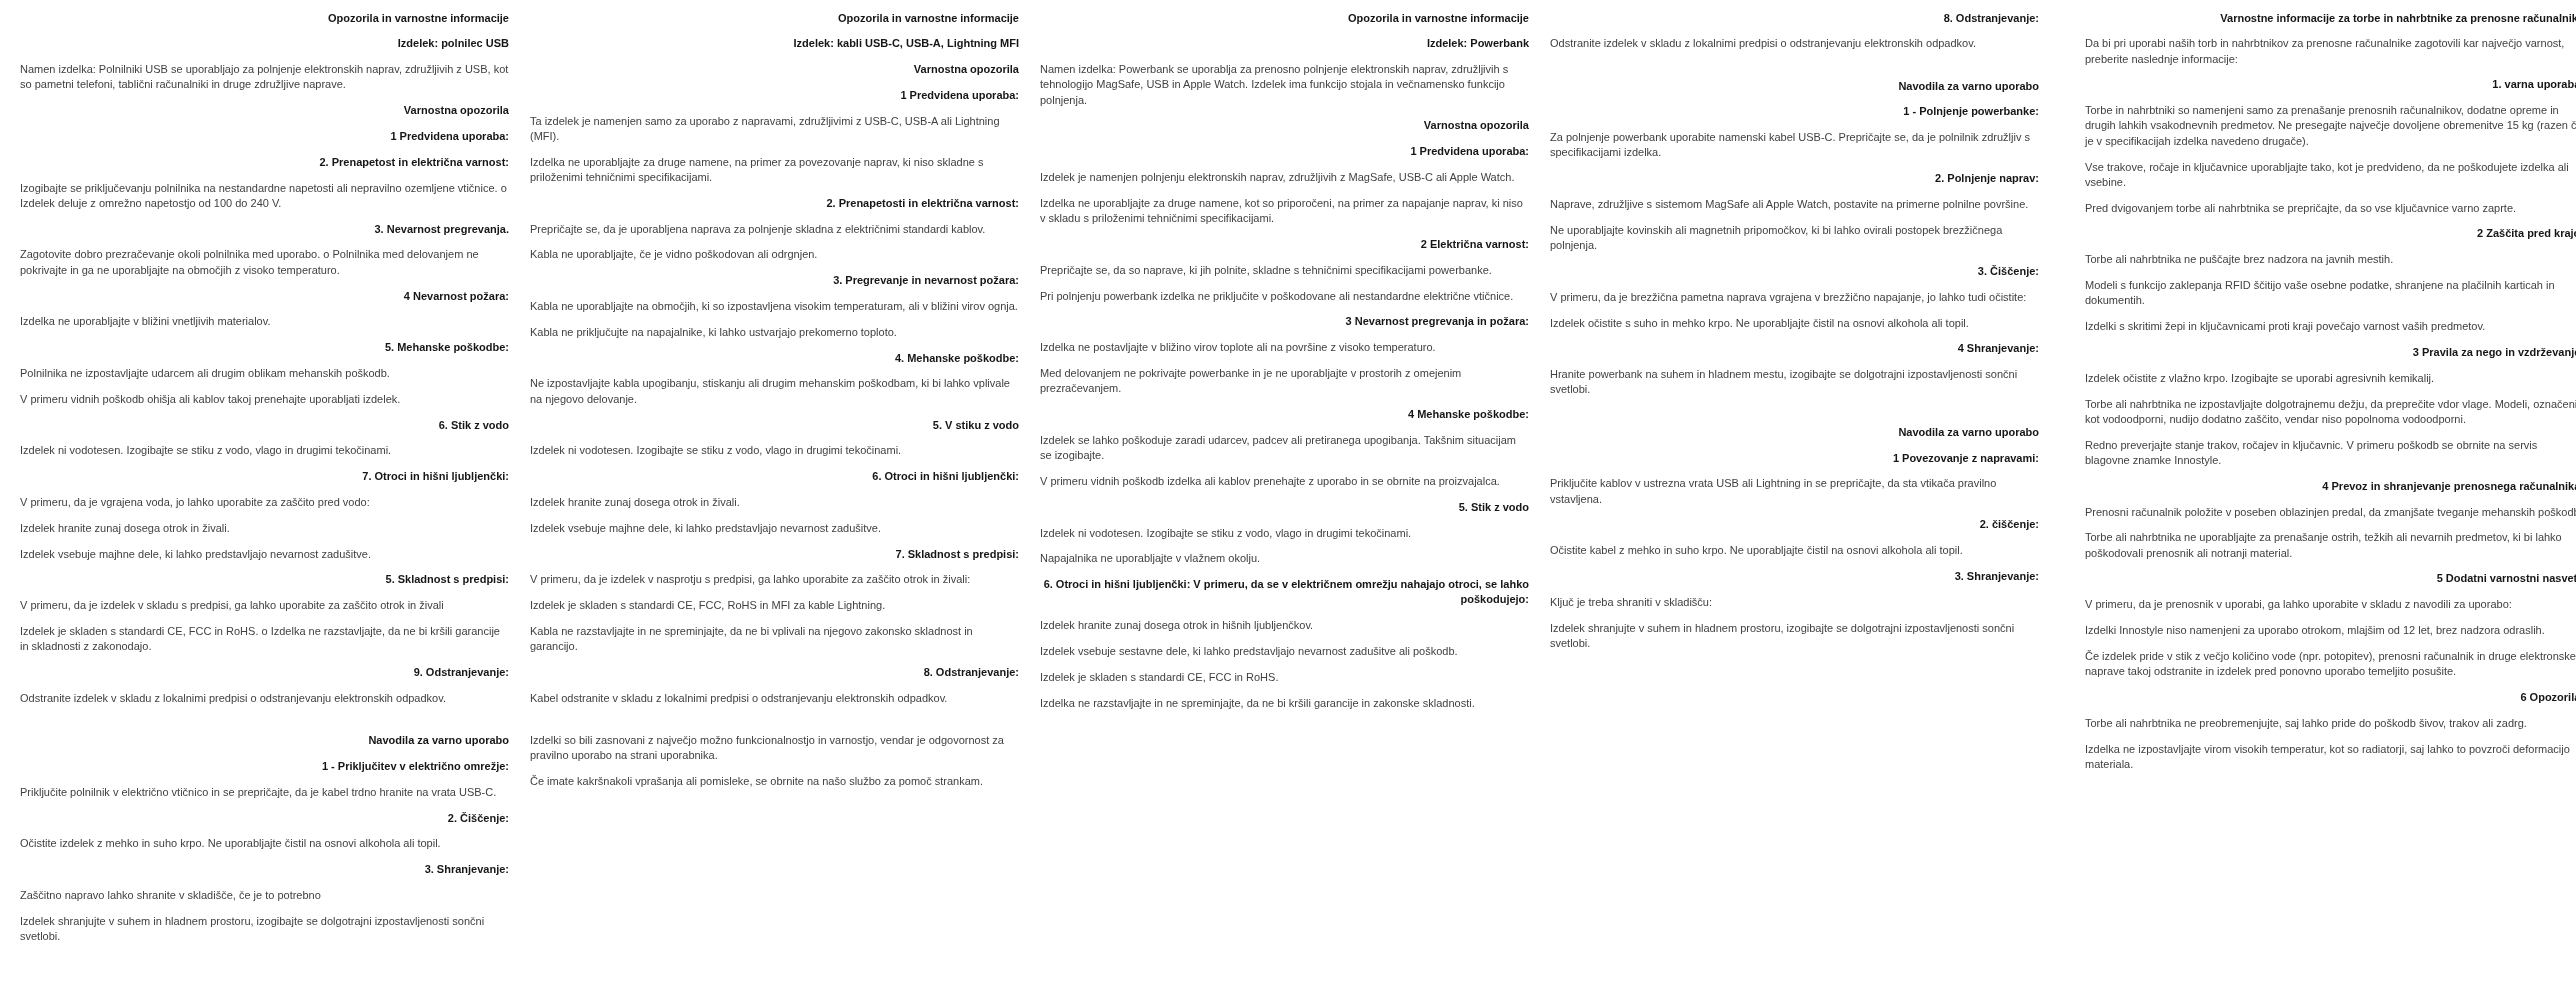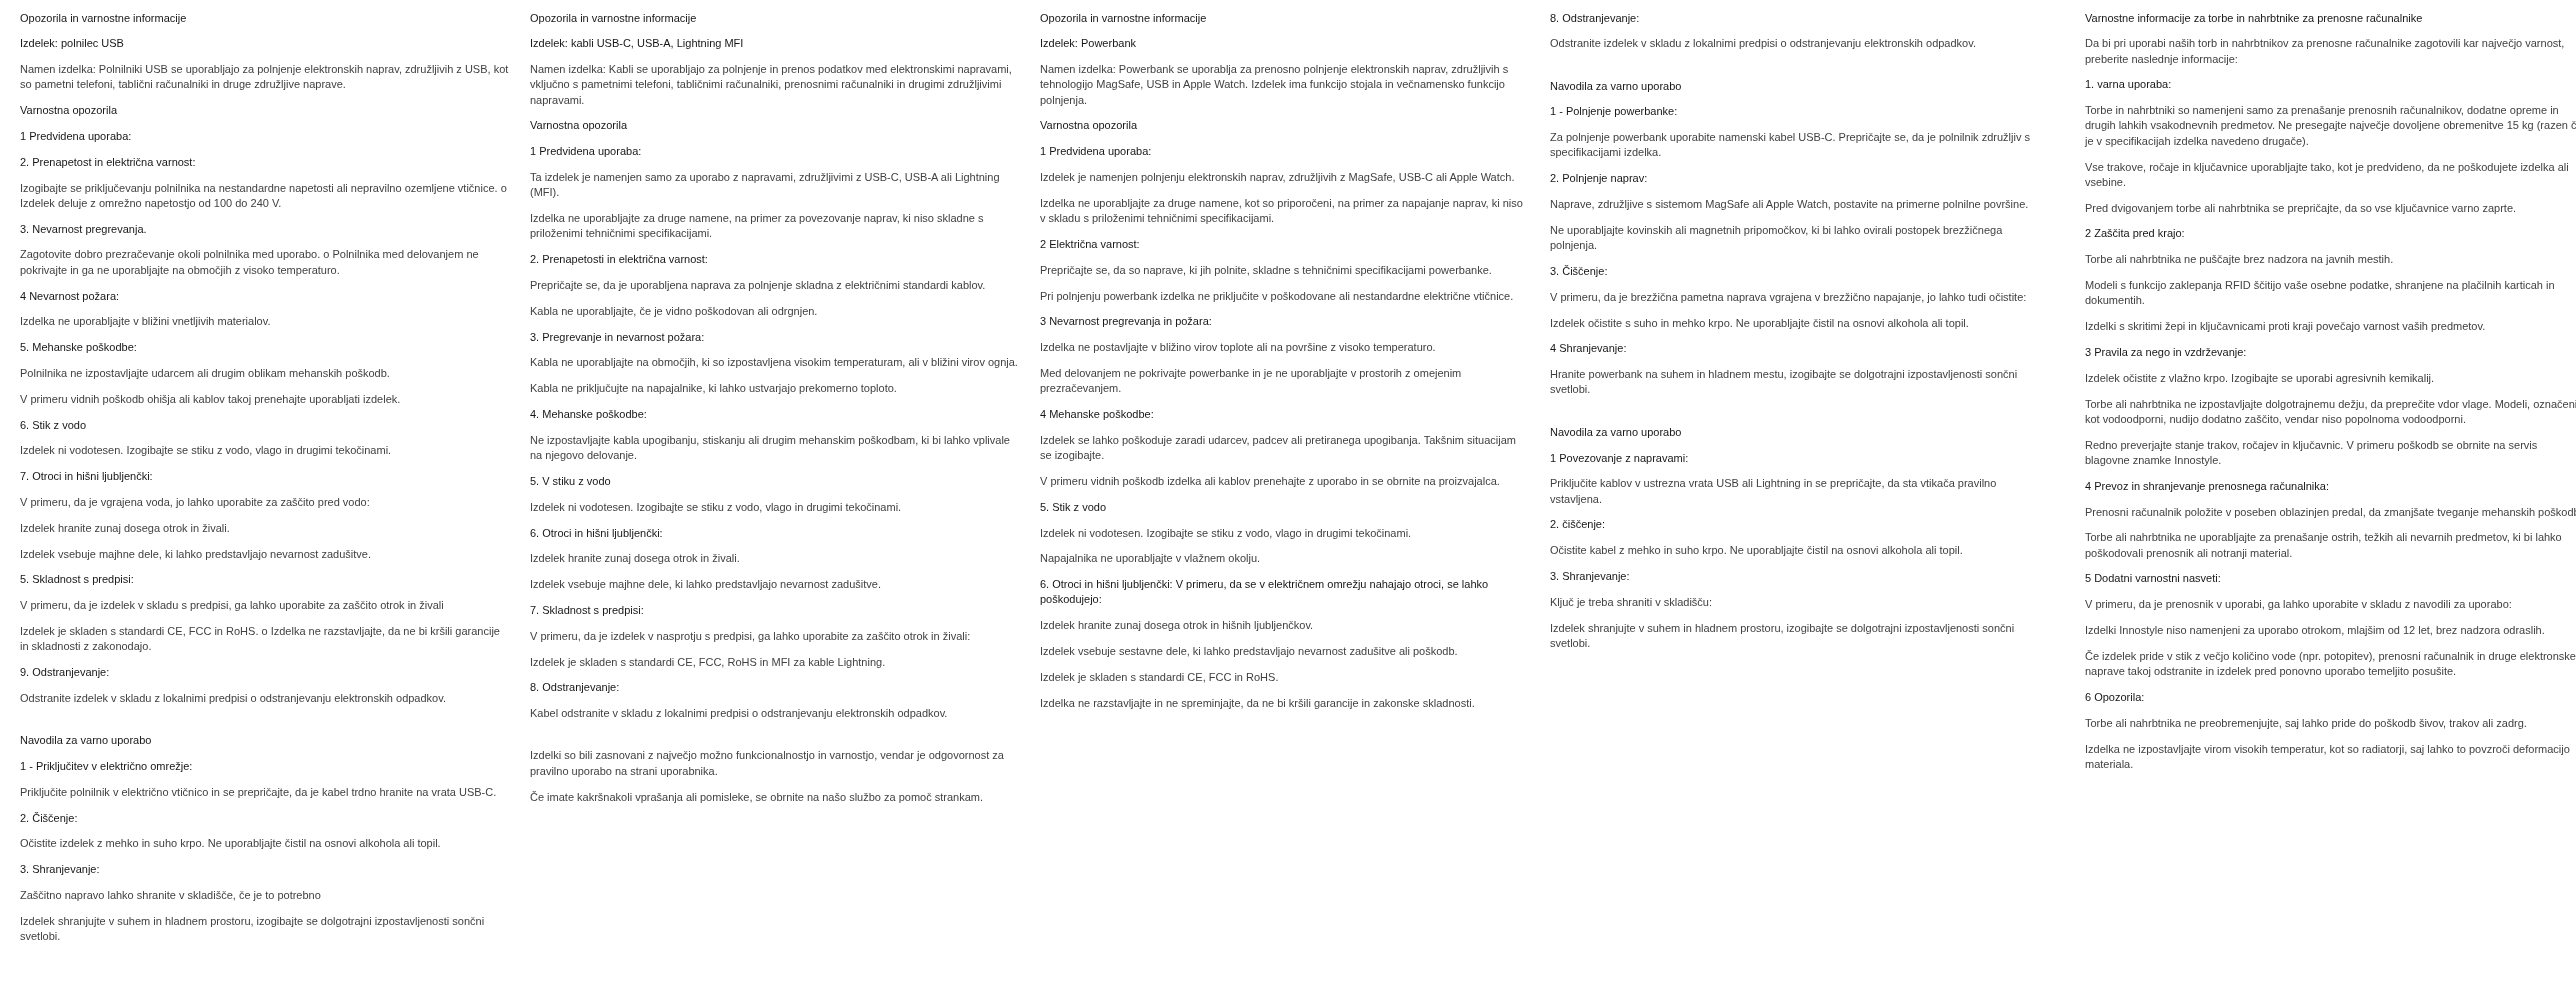--- a/index.html
+++ b/index.html
@@ -5,21 +5,21 @@
   html,body{margin:0;padding:0;}
   body{
     width:2576px;height:1006px;overflow:hidden;
     background:var(--bg,#ffffff);
     font-family:"Liberation Sans",sans-serif;
   }
   .doc{display:flex;align-items:flex-start;padding:10.5px 0 0 20px;}
   .col{width:489px;margin-right:21px;flex:none;}
   .col-5{margin-left:25px;width:499px;}
   .blk{margin:0 0 10.5px 0;font-size:11px;line-height:15.3px;color:var(--body,#414141);}
-  .h{font-weight:normal;color:var(--head,#161616);}
+  .h{font-weight:bold;color:var(--head,#161616);text-align:right;}
   .gap{margin-top:27px;}
 </style>
 </head>
 <body style="--bg: #ffffff; --head: #161616; --body: #414141;">
 
 <div class="doc">
   <div class="col col-1">
       <p class="blk h">Opozorila in varnostne informacije</p>
       <p class="blk h">Izdelek: polnilec USB</p>
       <p class="blk p">Namen izdelka: Polnilniki USB se uporabljajo za polnjenje elektronskih naprav, združljivih z USB, kot so pametni telefoni, tablični računalniki in druge združljive naprave.</p>
@@ -50,41 +50,41 @@
       <p class="blk p">Priključite polnilnik v električno vtičnico in se prepričajte, da je kabel trdno hranite na vrata USB-C.</p>
       <p class="blk h">2. Čiščenje:</p>
       <p class="blk p">Očistite izdelek z mehko in suho krpo. Ne uporabljajte čistil na osnovi alkohola ali topil.</p>
       <p class="blk h">3. Shranjevanje:</p>
       <p class="blk p">Zaščitno napravo lahko shranite v skladišče, če je to potrebno</p>
       <p class="blk p">Izdelek shranjujte v suhem in hladnem prostoru, izogibajte se dolgotrajni izpostavljenosti sončni svetlobi.</p>
     </div>
   <div class="col col-2">
       <p class="blk h">Opozorila in varnostne informacije</p>
       <p class="blk h">Izdelek: kabli USB-C, USB-A, Lightning MFI</p>
-      <p class="blk p">Namen izdelka: Kabli se uporabljajo za polnjenje in prenos podatkov med elektronskimi napravami, vključno s pametnimi telefoni, tabličnimi računalniki, prenosnimi računalniki in drugimi združljivimi napravami.</p>
       <p class="blk h">Varnostna opozorila</p>
       <p class="blk h">1 Predvidena uporaba:</p>
       <p class="blk p">Ta izdelek je namenjen samo za uporabo z napravami, združljivimi z USB-C, USB-A ali Lightning (MFI).</p>
       <p class="blk p">Izdelka ne uporabljajte za druge namene, na primer za povezovanje naprav, ki niso skladne s priloženimi tehničnimi specifikacijami.</p>
       <p class="blk h">2. Prenapetosti in električna varnost:</p>
       <p class="blk p">Prepričajte se, da je uporabljena naprava za polnjenje skladna z električnimi standardi kablov.</p>
       <p class="blk p">Kabla ne uporabljajte, če je vidno poškodovan ali odrgnjen.</p>
       <p class="blk h">3. Pregrevanje in nevarnost požara:</p>
       <p class="blk p">Kabla ne uporabljajte na območjih, ki so izpostavljena visokim temperaturam, ali v bližini virov ognja.</p>
       <p class="blk p">Kabla ne priključujte na napajalnike, ki lahko ustvarjajo prekomerno toploto.</p>
       <p class="blk h">4. Mehanske poškodbe:</p>
       <p class="blk p">Ne izpostavljajte kabla upogibanju, stiskanju ali drugim mehanskim poškodbam, ki bi lahko vplivale na njegovo delovanje.</p>
       <p class="blk h">5. V stiku z vodo</p>
       <p class="blk p">Izdelek ni vodotesen. Izogibajte se stiku z vodo, vlago in drugimi tekočinami.</p>
       <p class="blk h">6. Otroci in hišni ljubljenčki:</p>
       <p class="blk p">Izdelek hranite zunaj dosega otrok in živali.</p>
       <p class="blk p">Izdelek vsebuje majhne dele, ki lahko predstavljajo nevarnost zadušitve.</p>
       <p class="blk h">7. Skladnost s predpisi:</p>
       <p class="blk p">V primeru, da je izdelek v nasprotju s predpisi, ga lahko uporabite za zaščito otrok in živali:</p>
       <p class="blk p">Izdelek je skladen s standardi CE, FCC, RoHS in MFI za kable Lightning.</p>
+      <p class="blk p">Kabla ne razstavljajte in ne spreminjajte, da ne bi vplivali na njegovo zakonsko skladnost in garancijo.</p>
       <p class="blk h">8. Odstranjevanje:</p>
       <p class="blk p">Kabel odstranite v skladu z lokalnimi predpisi o odstranjevanju elektronskih odpadkov.</p>
       <p class="blk p gap">Izdelki so bili zasnovani z največjo možno funkcionalnostjo in varnostjo, vendar je odgovornost za pravilno uporabo na strani uporabnika.</p>
       <p class="blk p">Če imate kakršnakoli vprašanja ali pomisleke, se obrnite na našo službo za pomoč strankam.</p>
     </div>
   <div class="col col-3">
       <p class="blk h">Opozorila in varnostne informacije</p>
       <p class="blk h">Izdelek: Powerbank</p>
       <p class="blk p">Namen izdelka: Powerbank se uporablja za prenosno polnjenje elektronskih naprav, združljivih s tehnologijo MagSafe, USB in Apple Watch. Izdelek ima funkcijo stojala in večnamensko funkcijo polnjenja.</p>
       <p class="blk h">Varnostna opozorila</p>

